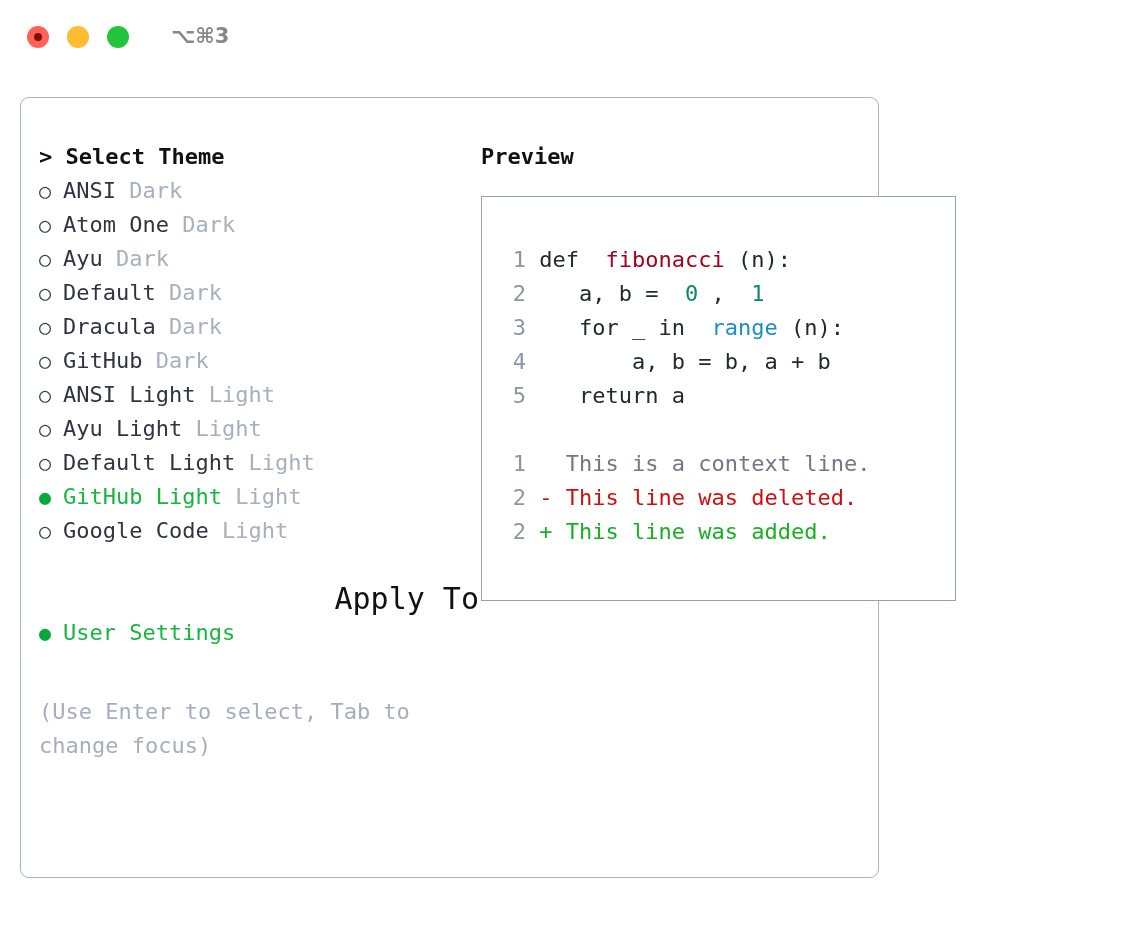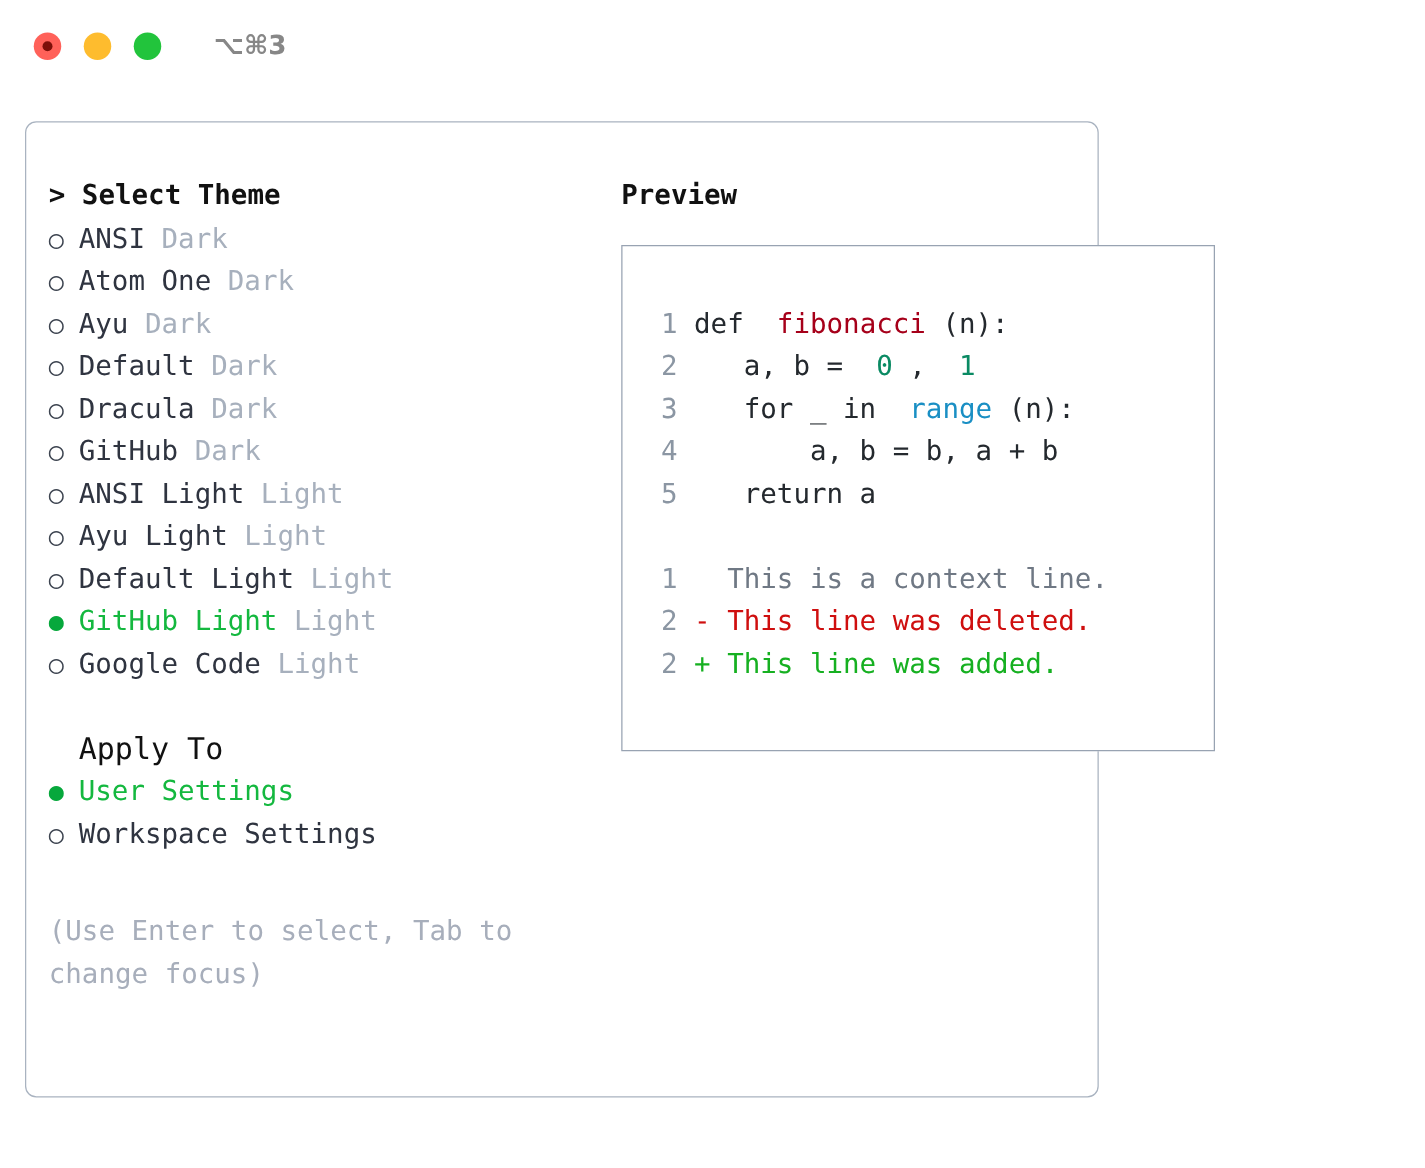--- a/index.html
+++ b/index.html
@@ -103,38 +103,39 @@
   .marker.on  { color: #07a83c; }
   .marker.off { color: #3d4450; }
   .name      { color: #2f3440; }
   .name.sel  { color: #14b83f; text-align: center; }
   .variant   { color: #a7b0bd; }
 
   #apply-header {
     margin-top: 34px;
     height: 34px;
     line-height: 34px;
-    font-size: 24px;
+    font-size: 30px;
     color: #111111;
     padding-left: 24px;
     white-space: nowrap;
+    text-align: right;
   }
 
   #hint {
     margin-top: 45px;
     font-size: 22px;
     line-height: 34px;
     color: #a7aebb;
     width: 410px;
   }
 
   
   #right-col {
     position: absolute;
-    left: 476px;
+    left: 460px;
     top: 42px;
     width: 490px;
   }
   #preview-header {
     font-size: 22px;
     font-weight: bold;
     color: #111111;
     height: 34px;
     line-height: 34px;
   }
@@ -200,21 +201,20 @@
           <div class="row"><span class="marker off">○</span><span class="name">Ayu Light</span><span class="variant"> Light</span></div>
           <div class="row"><span class="marker off">○</span><span class="name">Default Light</span><span class="variant"> Light</span></div>
           <div class="row"><span class="marker on">●</span><span class="name sel">GitHub Light</span><span class="variant"> Light</span></div>
           <div class="row"><span class="marker off">○</span><span class="name">Google Code</span><span class="variant"> Light</span></div>
         </div>
 
       <div id="apply-header">Apply To</div>
 
       <div id="apply-list">
           <div class="row"><span class="marker on">●</span><span class="name sel">User Settings</span></div>
-          <div class="row"><span class="marker off">○</span><span class="name">Workspace Settings</span></div>
         </div>
 
       <div id="hint">(Use Enter to select, Tab to change focus)</div>
     </div>
 
     <div id="right-col">
       <div id="preview-header">Preview</div>
 
       <div id="preview-box">
         <div id="code-area"><div><span class="lineno">1</span><span class="codetxt"> def </span><span class="k-fn"> fibonacci</span><span class="codetxt"> (n):</span></div><div><span class="lineno">2</span><span class="codetxt">    a, b = </span><span class="k-num"> 0</span><span class="codetxt"> , </span><span class="k-num"> 1</span></div><div><span class="lineno">3</span><span class="codetxt">    for _ in </span><span class="k-bi"> range</span><span class="codetxt"> (n):</span></div><div><span class="lineno">4</span><span class="codetxt">        a, b = b, a + b</span></div><div><span class="lineno">5</span><span class="codetxt">    return a</span></div><div class="spacer-line"></div><div><span class="lineno">1</span><span class="diff-ctx">   This is a context line.</span></div><div><span class="lineno">2</span><span class="diff-del"> - This line was deleted.</span></div><div><span class="lineno">2</span><span class="diff-add"> + This line was added.</span></div></div>

